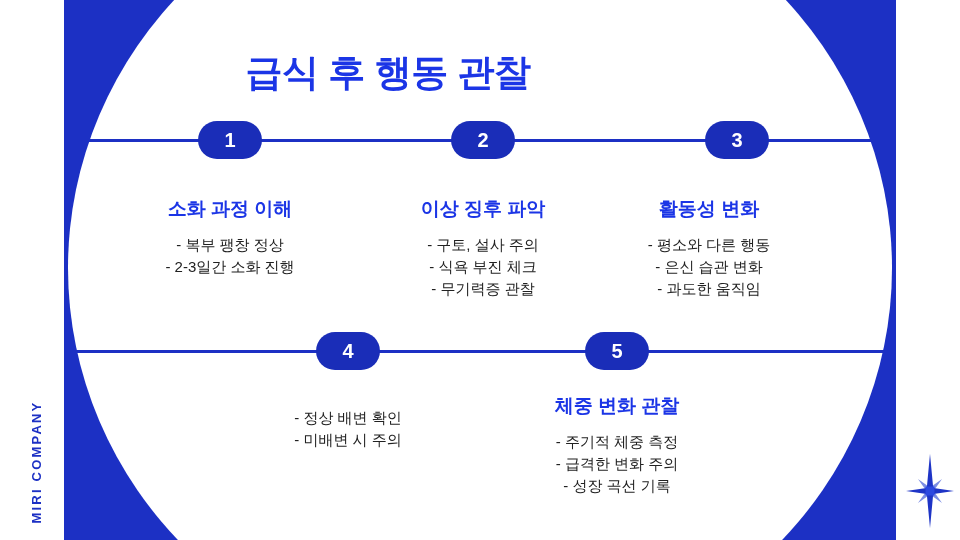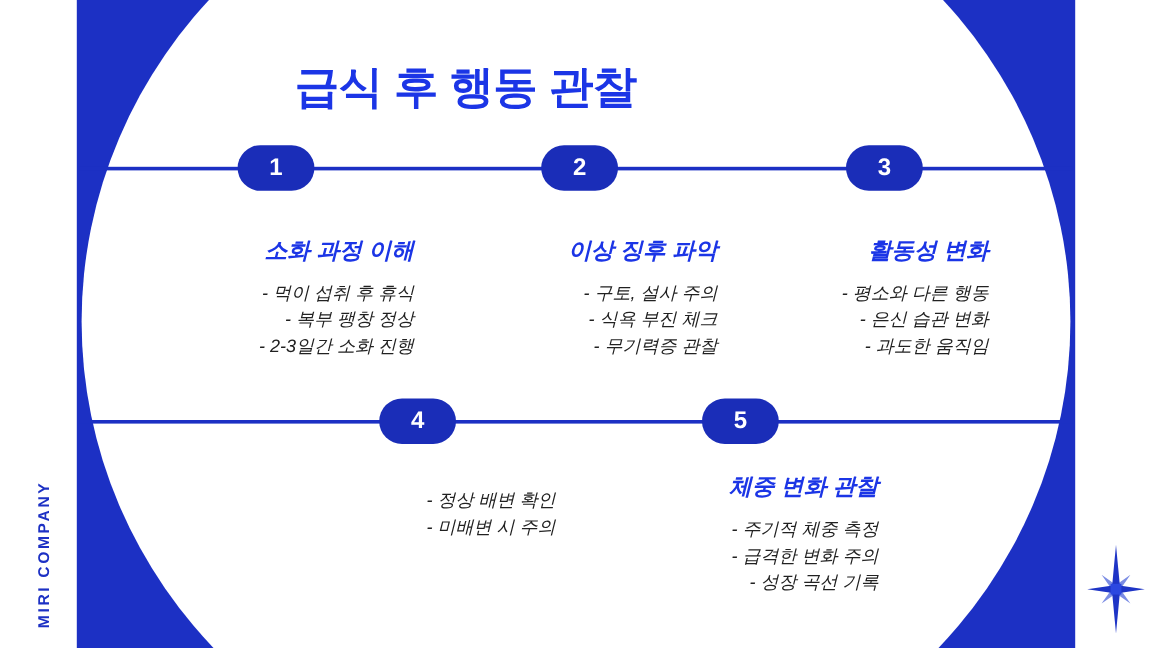--- a/index.html
+++ b/index.html
@@ -26,21 +26,21 @@
     background:#1c30c4;
   }
   .line-1{top:139px;}
   .line-2{top:350px;}
   .pill{
     position:absolute;width:64px;height:38px;border-radius:19px;
     background:#1a2db8;color:#ffffff;font-size:20px;font-weight:bold;
     display:flex;align-items:center;justify-content:center;
   }
   .col{
-    position:absolute;width:230px;text-align:right;font-style:italic;
+    position:absolute;width:230px;text-align:center;
   }
   .col-heading{
     font-size:19px;font-weight:bold;color:#1b35e6;
     margin:0 0 12px 0;
   }
   .col-item{
     font-size:15px;color:#212121;line-height:22px;
   }
   .brand{
     position:absolute;top:462px;left:36px;
@@ -74,21 +74,20 @@
 </div>
 <div class="pill" style="left:316px;top:332px;">
   <span>4</span>
 </div>
 <div class="pill" style="left:585px;top:332px;">
   <span>5</span>
 </div>
 
 <div class="col" style="left:115px;top:196px;">
   <div class="col-heading">소화 과정 이해</div>
-  <div class="col-item">- 먹이 섭취 후 휴식</div>
   <div class="col-item">- 복부 팽창 정상</div>
   <div class="col-item">- 2-3일간 소화 진행</div>
 </div>
 <div class="col" style="left:368px;top:196px;">
   <div class="col-heading">이상 징후 파악</div>
   <div class="col-item">- 구토, 설사 주의</div>
   <div class="col-item">- 식욕 부진 체크</div>
   <div class="col-item">- 무기력증 관찰</div>
 </div>
 <div class="col" style="left:594px;top:196px;">

